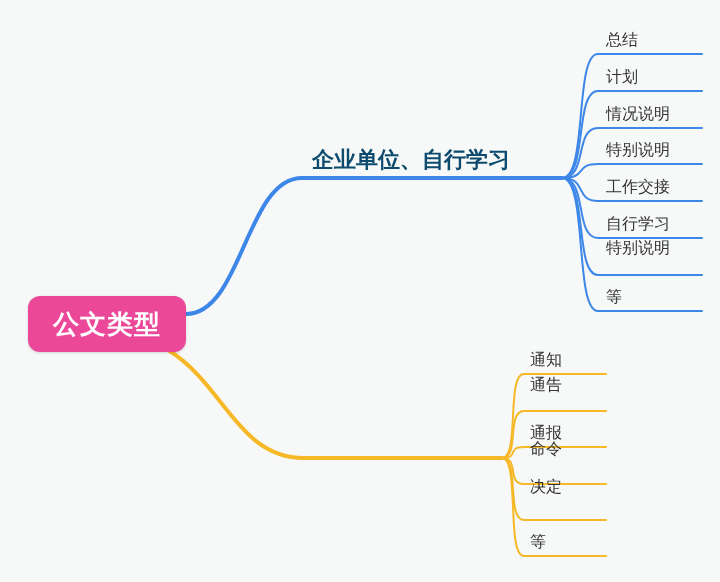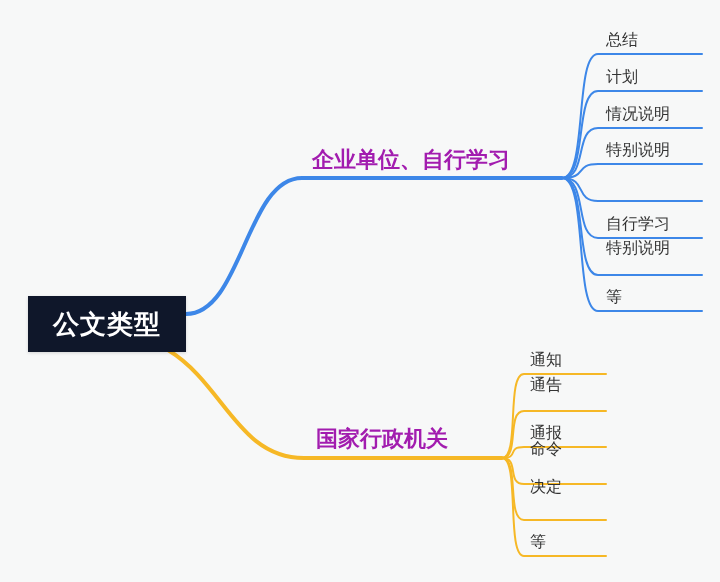--- a/index.html
+++ b/index.html
@@ -20,37 +20,37 @@
     width:720px;height:582px;
   }
   .blue-line{stroke:#3d87e8;fill:none;stroke-linecap:round;}
   .yellow-line{stroke:#f6b826;fill:none;stroke-linecap:round;}
   .main-line{stroke-width:4px;}
   .leaf-line{stroke-width:2px;}
   .root-node{
     position:absolute;
     left:28px;top:296px;
     width:158px;height:56px;
-    background:#0f172a;
-    border-radius:0;
+    background:#ec4899;
+    border-radius:12px;
     color:#ffffff;
     font-size:26px;
     font-weight:bold;
     display:flex;
     align-items:center;
     justify-content:center;
     letter-spacing:1px;
     box-shadow:0 1px 3px rgba(0,0,0,0.15);
     cursor:pointer;
   }
   .branch-label{
     position:absolute;
     font-size:22px;
     font-weight:bold;
-    color:#a21caf;
+    color:#0c4a6e;
     line-height:30px;
     white-space:nowrap;
     cursor:pointer;
   }
   .branch-label.blue{left:312px;top:145px;}
   .branch-label.yellow{left:316px;top:424px;}
   .leaf{
     position:absolute;
     font-size:16px;
     color:#333333;
@@ -85,26 +85,26 @@
     <path class="yellow-line leaf-line" d="M 502 458 C 520 458, 506 411, 524 411 H 606"></path>
     <path class="yellow-line leaf-line" d="M 502 458 C 520 458, 506 447, 524 447 H 606"></path>
     <path class="yellow-line leaf-line" d="M 502 458 C 520 458, 506 484, 524 484 H 606"></path>
     <path class="yellow-line leaf-line" d="M 502 458 C 520 458, 506 520, 524 520 H 606"></path>
     <path class="yellow-line leaf-line" d="M 502 458 C 520 458, 506 556, 524 556 H 606"></path>
   </svg>
 
   <div class="root-node">公文类型</div>
 
   <div class="branch-label blue">企业单位、自行学习</div>
-  <div class="branch-label yellow">国家行政机关</div>
 
   <div class="leaf blue" style="top:27px">总结</div>
   <div class="leaf blue" style="top:64px">计划</div>
   <div class="leaf blue" style="top:101px">情况说明</div>
   <div class="leaf blue" style="top:137px">特别说明</div>
+  <div class="leaf blue" style="top:174px">工作交接</div>
   <div class="leaf blue" style="top:211px">自行学习</div>
   <div class="leaf blue" style="top:235px">特别说明</div>
   <div class="leaf blue" style="top:284px">等</div>
 
   <div class="leaf yellow" style="top:347px">通知</div>
   <div class="leaf yellow" style="top:372px">通告</div>
   <div class="leaf yellow" style="top:420px">通报</div>
   <div class="leaf yellow" style="top:436px">命令</div>
   <div class="leaf yellow" style="top:474px">决定</div>
   <div class="leaf yellow" style="top:529px">等</div>

